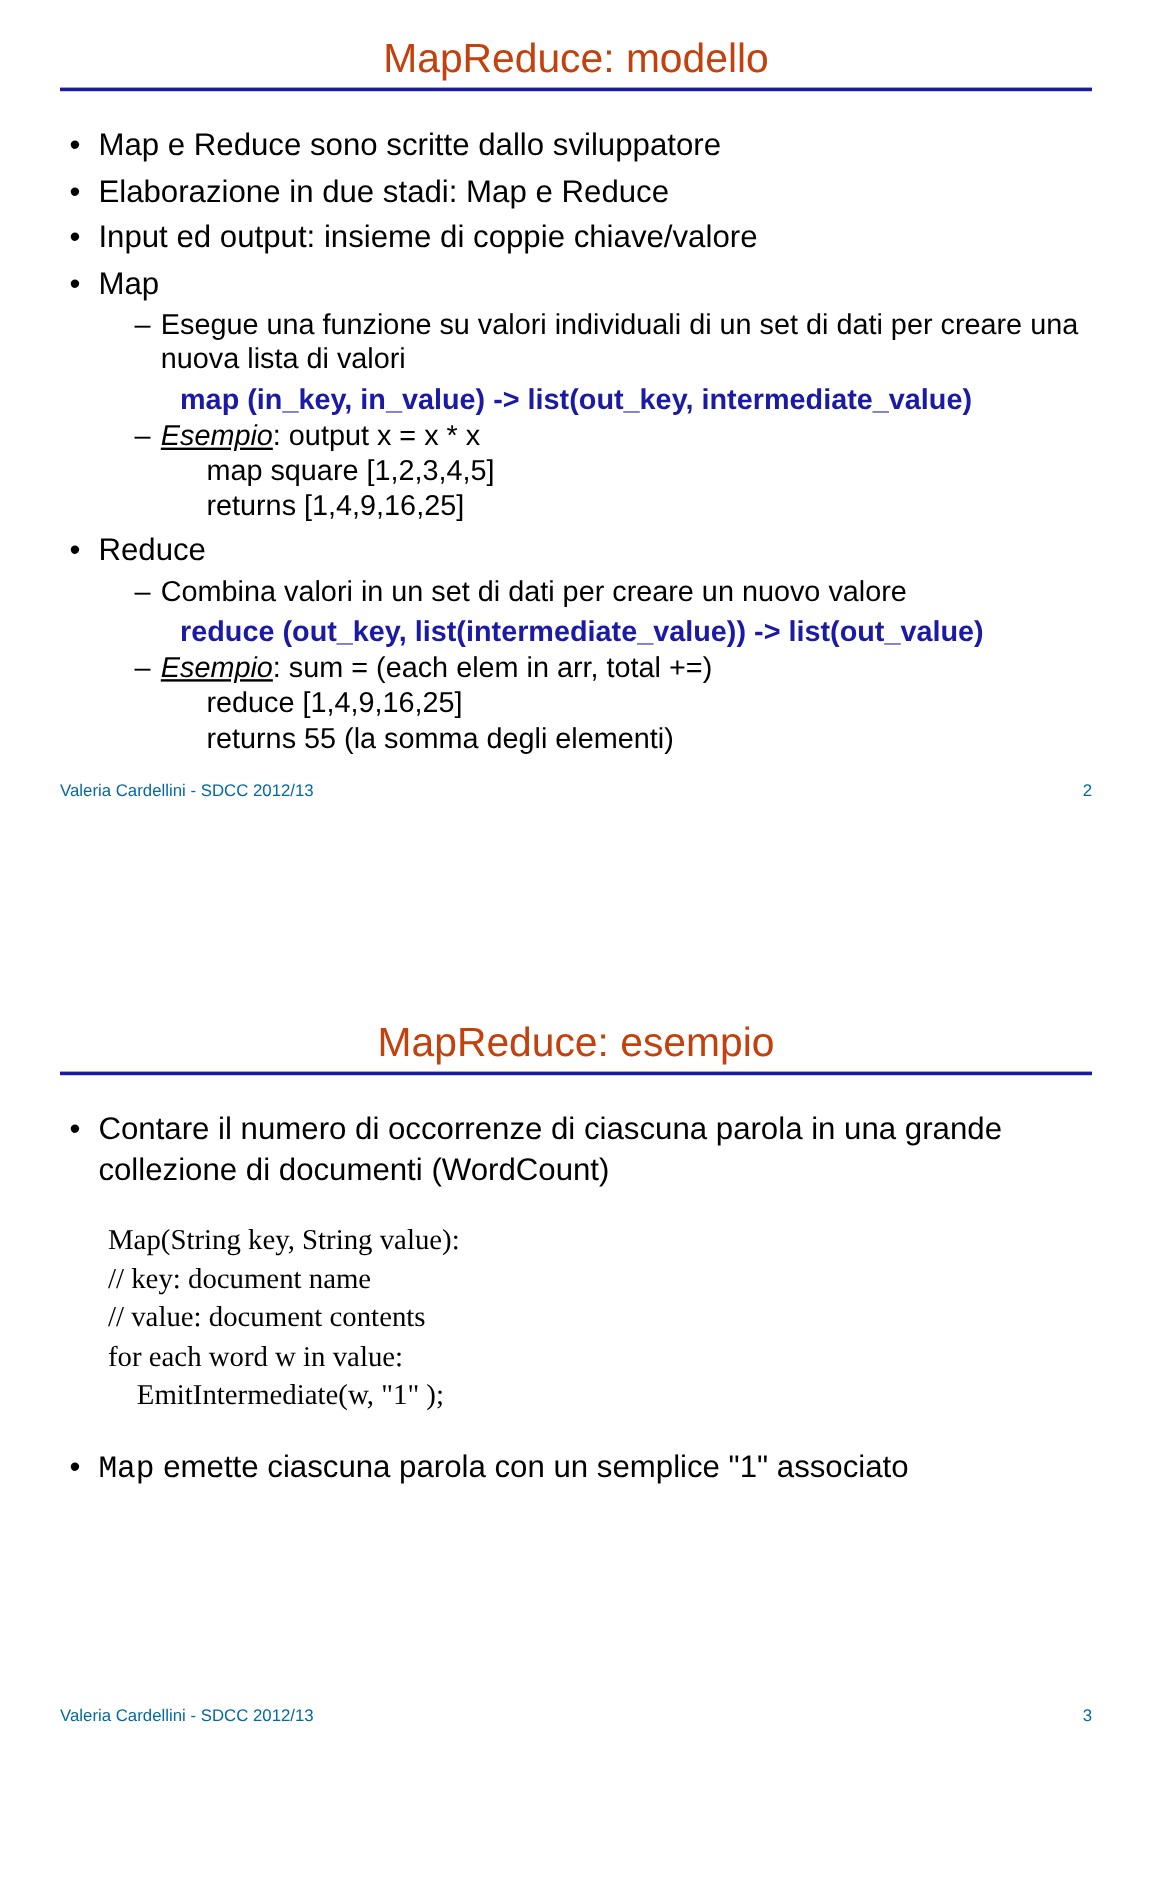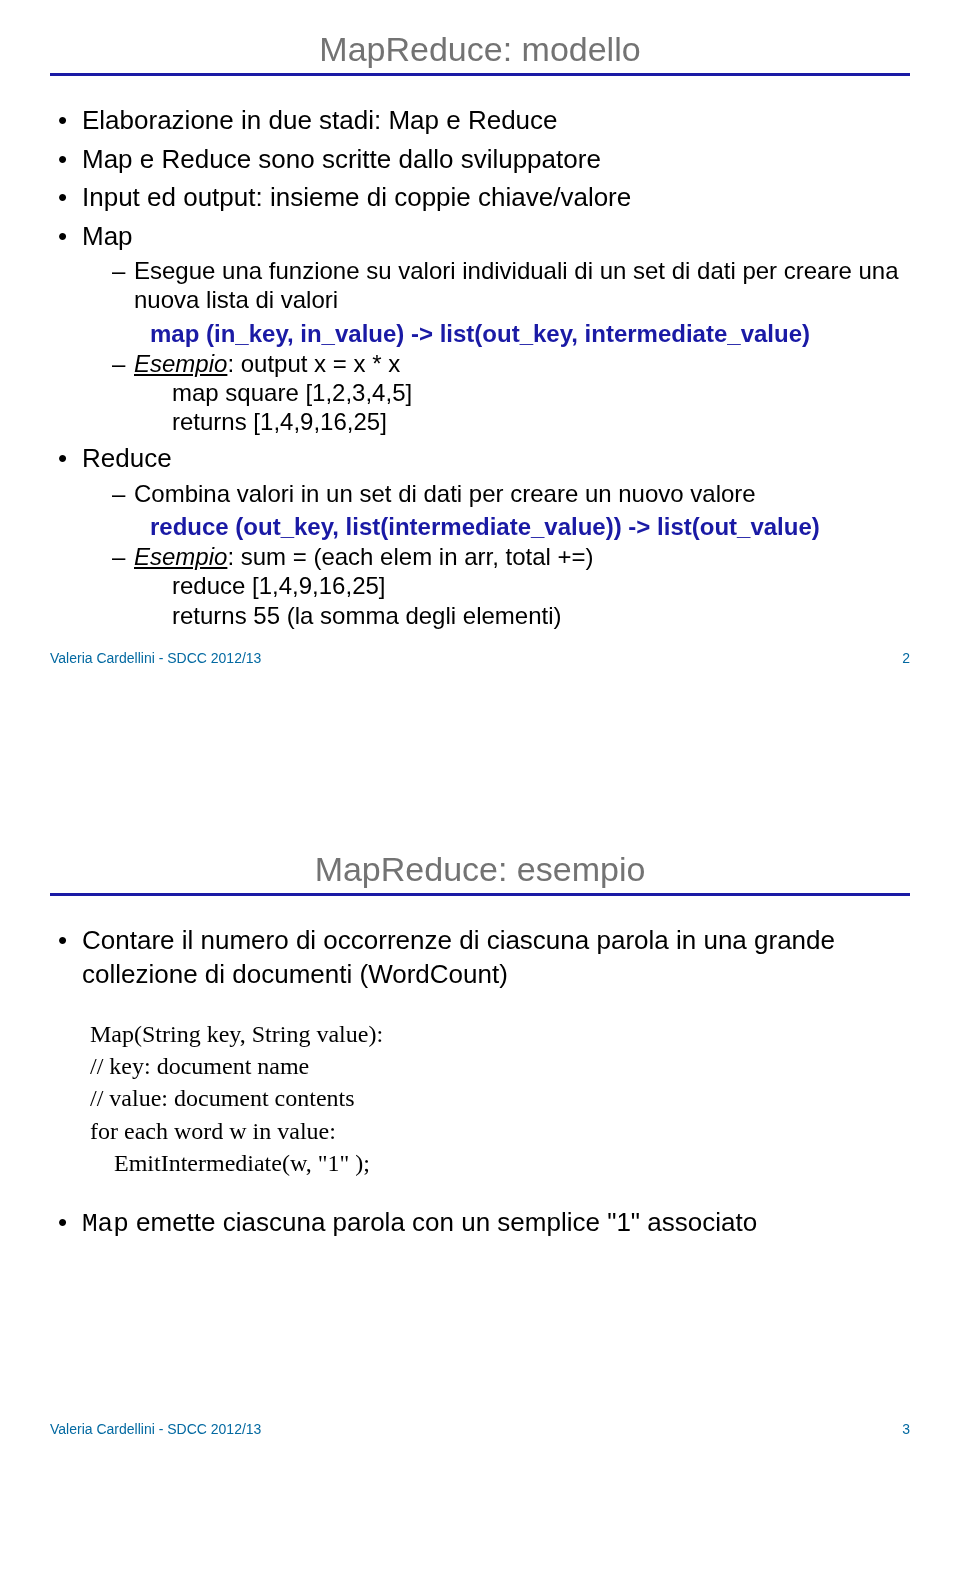--- a/index.html
+++ b/index.html
@@ -12,21 +12,21 @@
   }
   .slide {
     position: relative;
     padding: 30px 50px 20px 50px;
     box-sizing: border-box;
   }
   .slide1 { min-height: 820px; }
   .slide2 { min-height: 720px; }
   .title {
     font-size: 34px;
-    color: #737373;
+    color: #c2410c;
     text-align: center;
     margin: 0 0 4px 0;
     font-weight: normal;
   }
   .title-underline {
     height: 3px;
     background: #1a1aa5;
     margin-bottom: 28px;
   }
   ul.lvl1 {
@@ -103,22 +103,22 @@
   }
 </style>
 </head>
 <body>
 
 <div class="slide slide1">
   <h1 class="title">MapReduce: modello</h1>
   <div class="title-underline"></div>
 
   <ul class="lvl1">
+    <li>Map e Reduce sono scritte dallo sviluppatore</li>
     <li>Elaborazione in due stadi: Map e Reduce</li>
-    <li>Map e Reduce sono scritte dallo sviluppatore</li>
     <li>Input ed output: insieme di coppie chiave/valore</li>
     <li>
       <span>Map</span>
       <ul class="lvl2">
         <li>Esegue una funzione su valori individuali di un set di dati per creare una nuova lista di valori</li>
         <span class="sub-indent map-sig">map (in_key, in_value) -&gt; list(out_key, intermediate_value)</span>
         <li>
           <span class="italic">Esempio</span><span>: output x = x * x</span>
           <span class="sub-indent">map square [1,2,3,4,5]</span>
           <span class="sub-indent">returns [1,4,9,16,25]</span>

